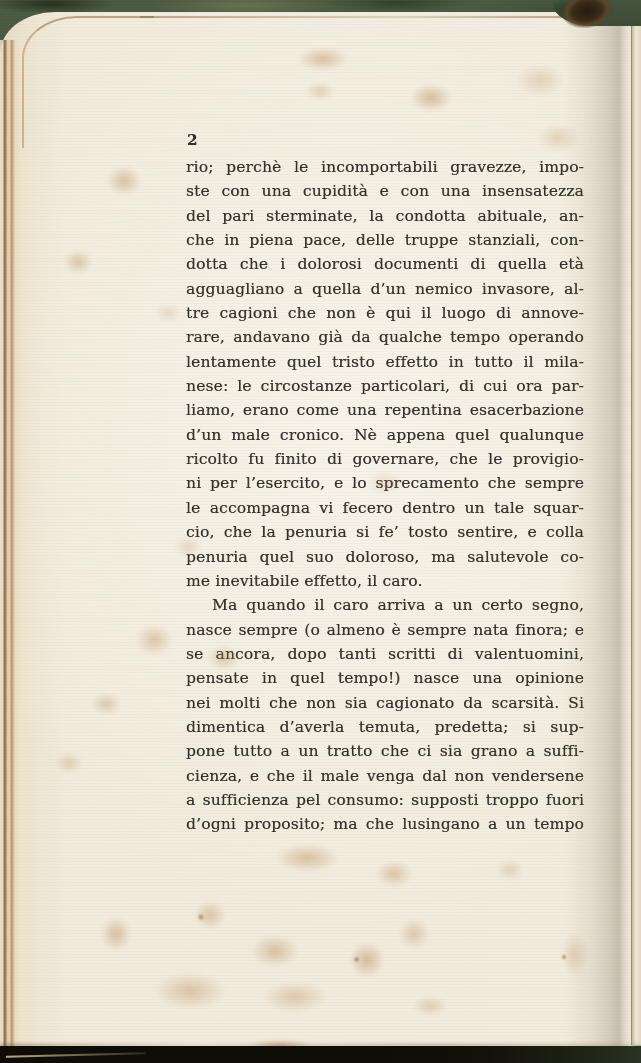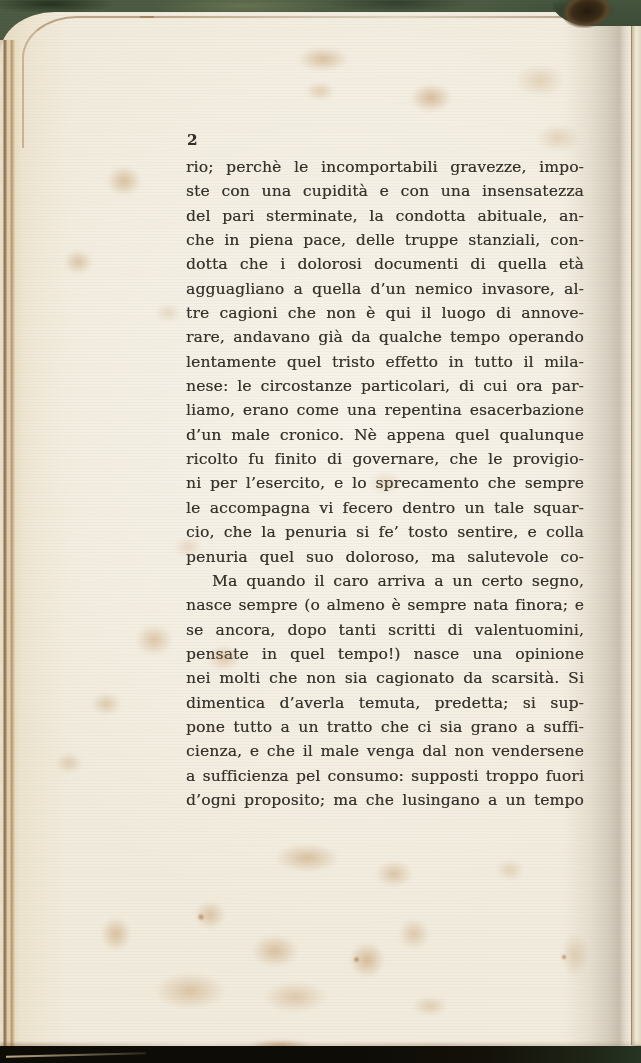--- a/index.html
+++ b/index.html
@@ -142,20 +142,21 @@
       <div class="line jfull">rare, andavano già da qualche tempo operando</div>
       <div class="line jfull">lentamente quel tristo effetto in tutto il mila-</div>
       <div class="line jfull">nese: le circostanze particolari, di cui ora par-</div>
       <div class="line jfull">liamo, erano come una repentina esacerbazione</div>
       <div class="line jfull">d’un male cronico. Nè appena quel qualunque</div>
       <div class="line jfull">ricolto fu finito di governare, che le provigio-</div>
       <div class="line jfull">ni per l’esercito, e lo sprecamento che sempre</div>
       <div class="line jfull">le accompagna vi fecero dentro un tale squar-</div>
       <div class="line jfull">cio, che la penuria si fe’ tosto sentire, e colla</div>
       <div class="line jfull">penuria quel suo doloroso, ma salutevole co-</div>
+      <div class="line">me inevitabile effetto, il caro.</div>
       <div class="line indent jfull">Ma quando il caro arriva a un certo segno,</div>
       <div class="line jfull">nasce sempre (o almeno è sempre nata finora; e</div>
       <div class="line jfull">se ancora, dopo tanti scritti di valentuomini,</div>
       <div class="line jfull">pensate in quel tempo!) nasce una opinione</div>
       <div class="line jfull">nei molti che non sia cagionato da scarsità. Si</div>
       <div class="line jfull">dimentica d’averla temuta, predetta; si sup-</div>
       <div class="line jfull">pone tutto a un tratto che ci sia grano a suffi-</div>
       <div class="line jfull">cienza, e che il male venga dal non vendersene</div>
       <div class="line jfull">a sufficienza pel consumo: supposti troppo fuori</div>
       <div class="line jfull">d’ogni proposito; ma che lusingano a un tempo</div>

